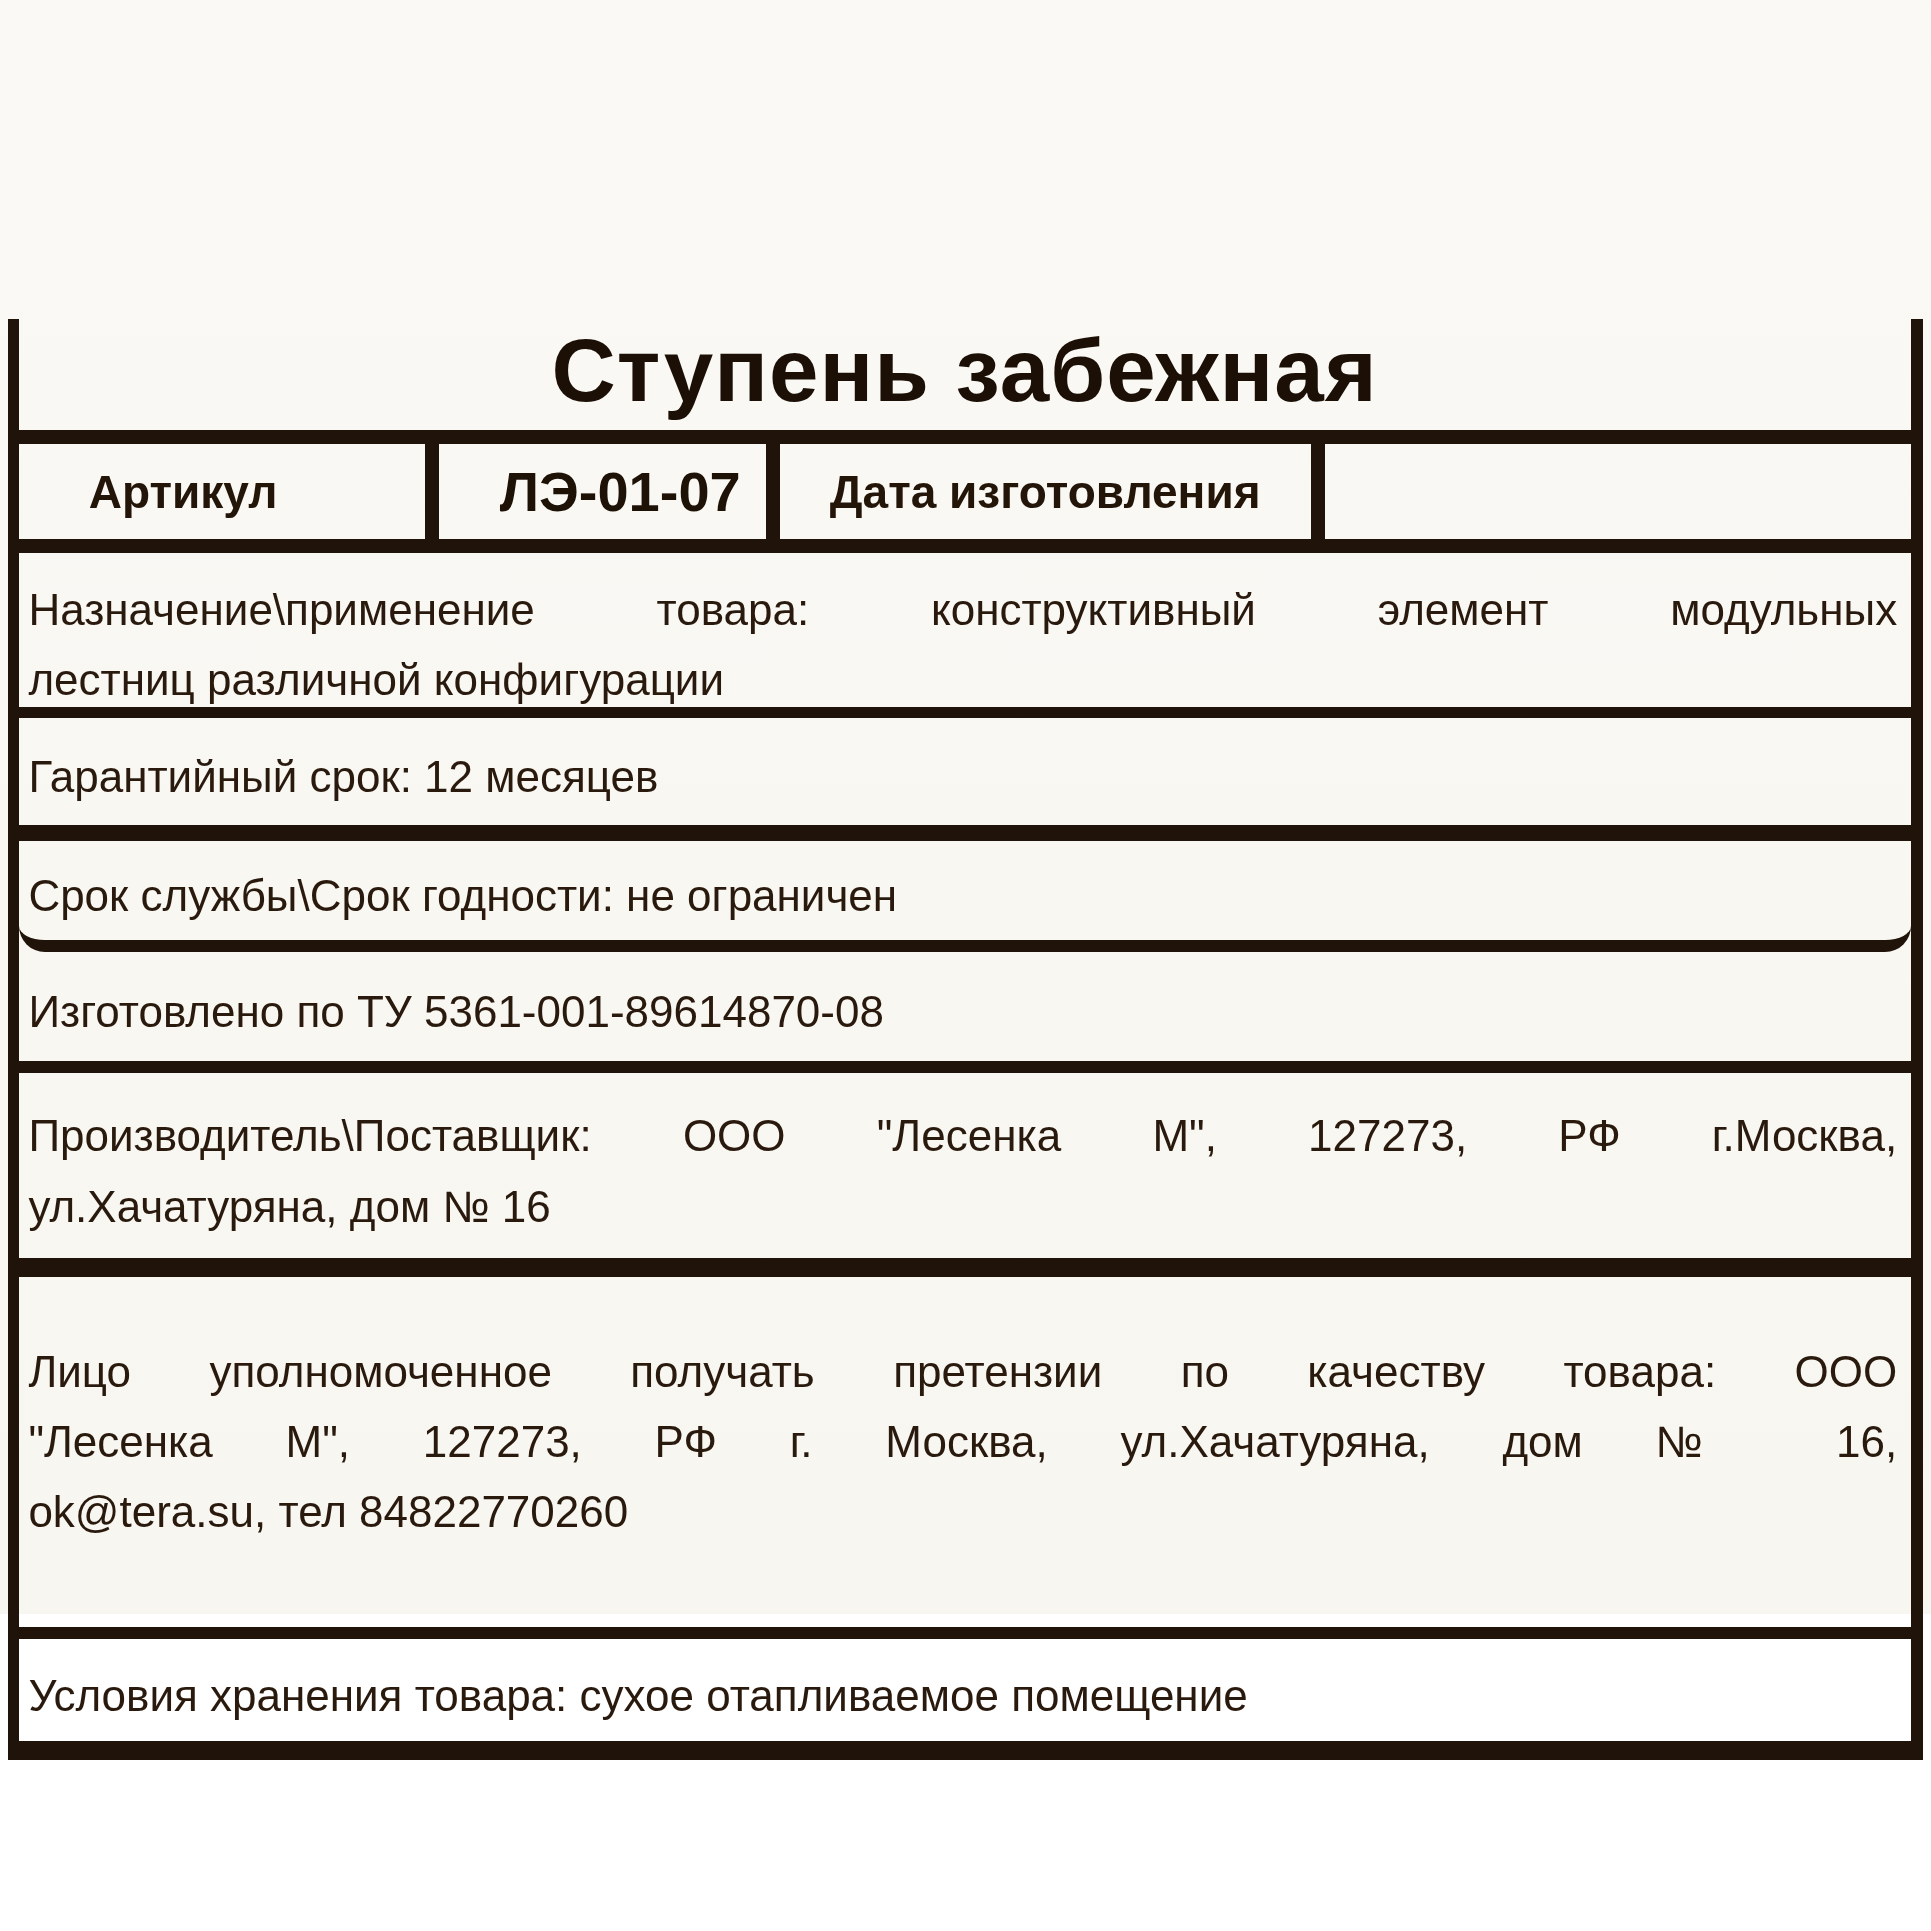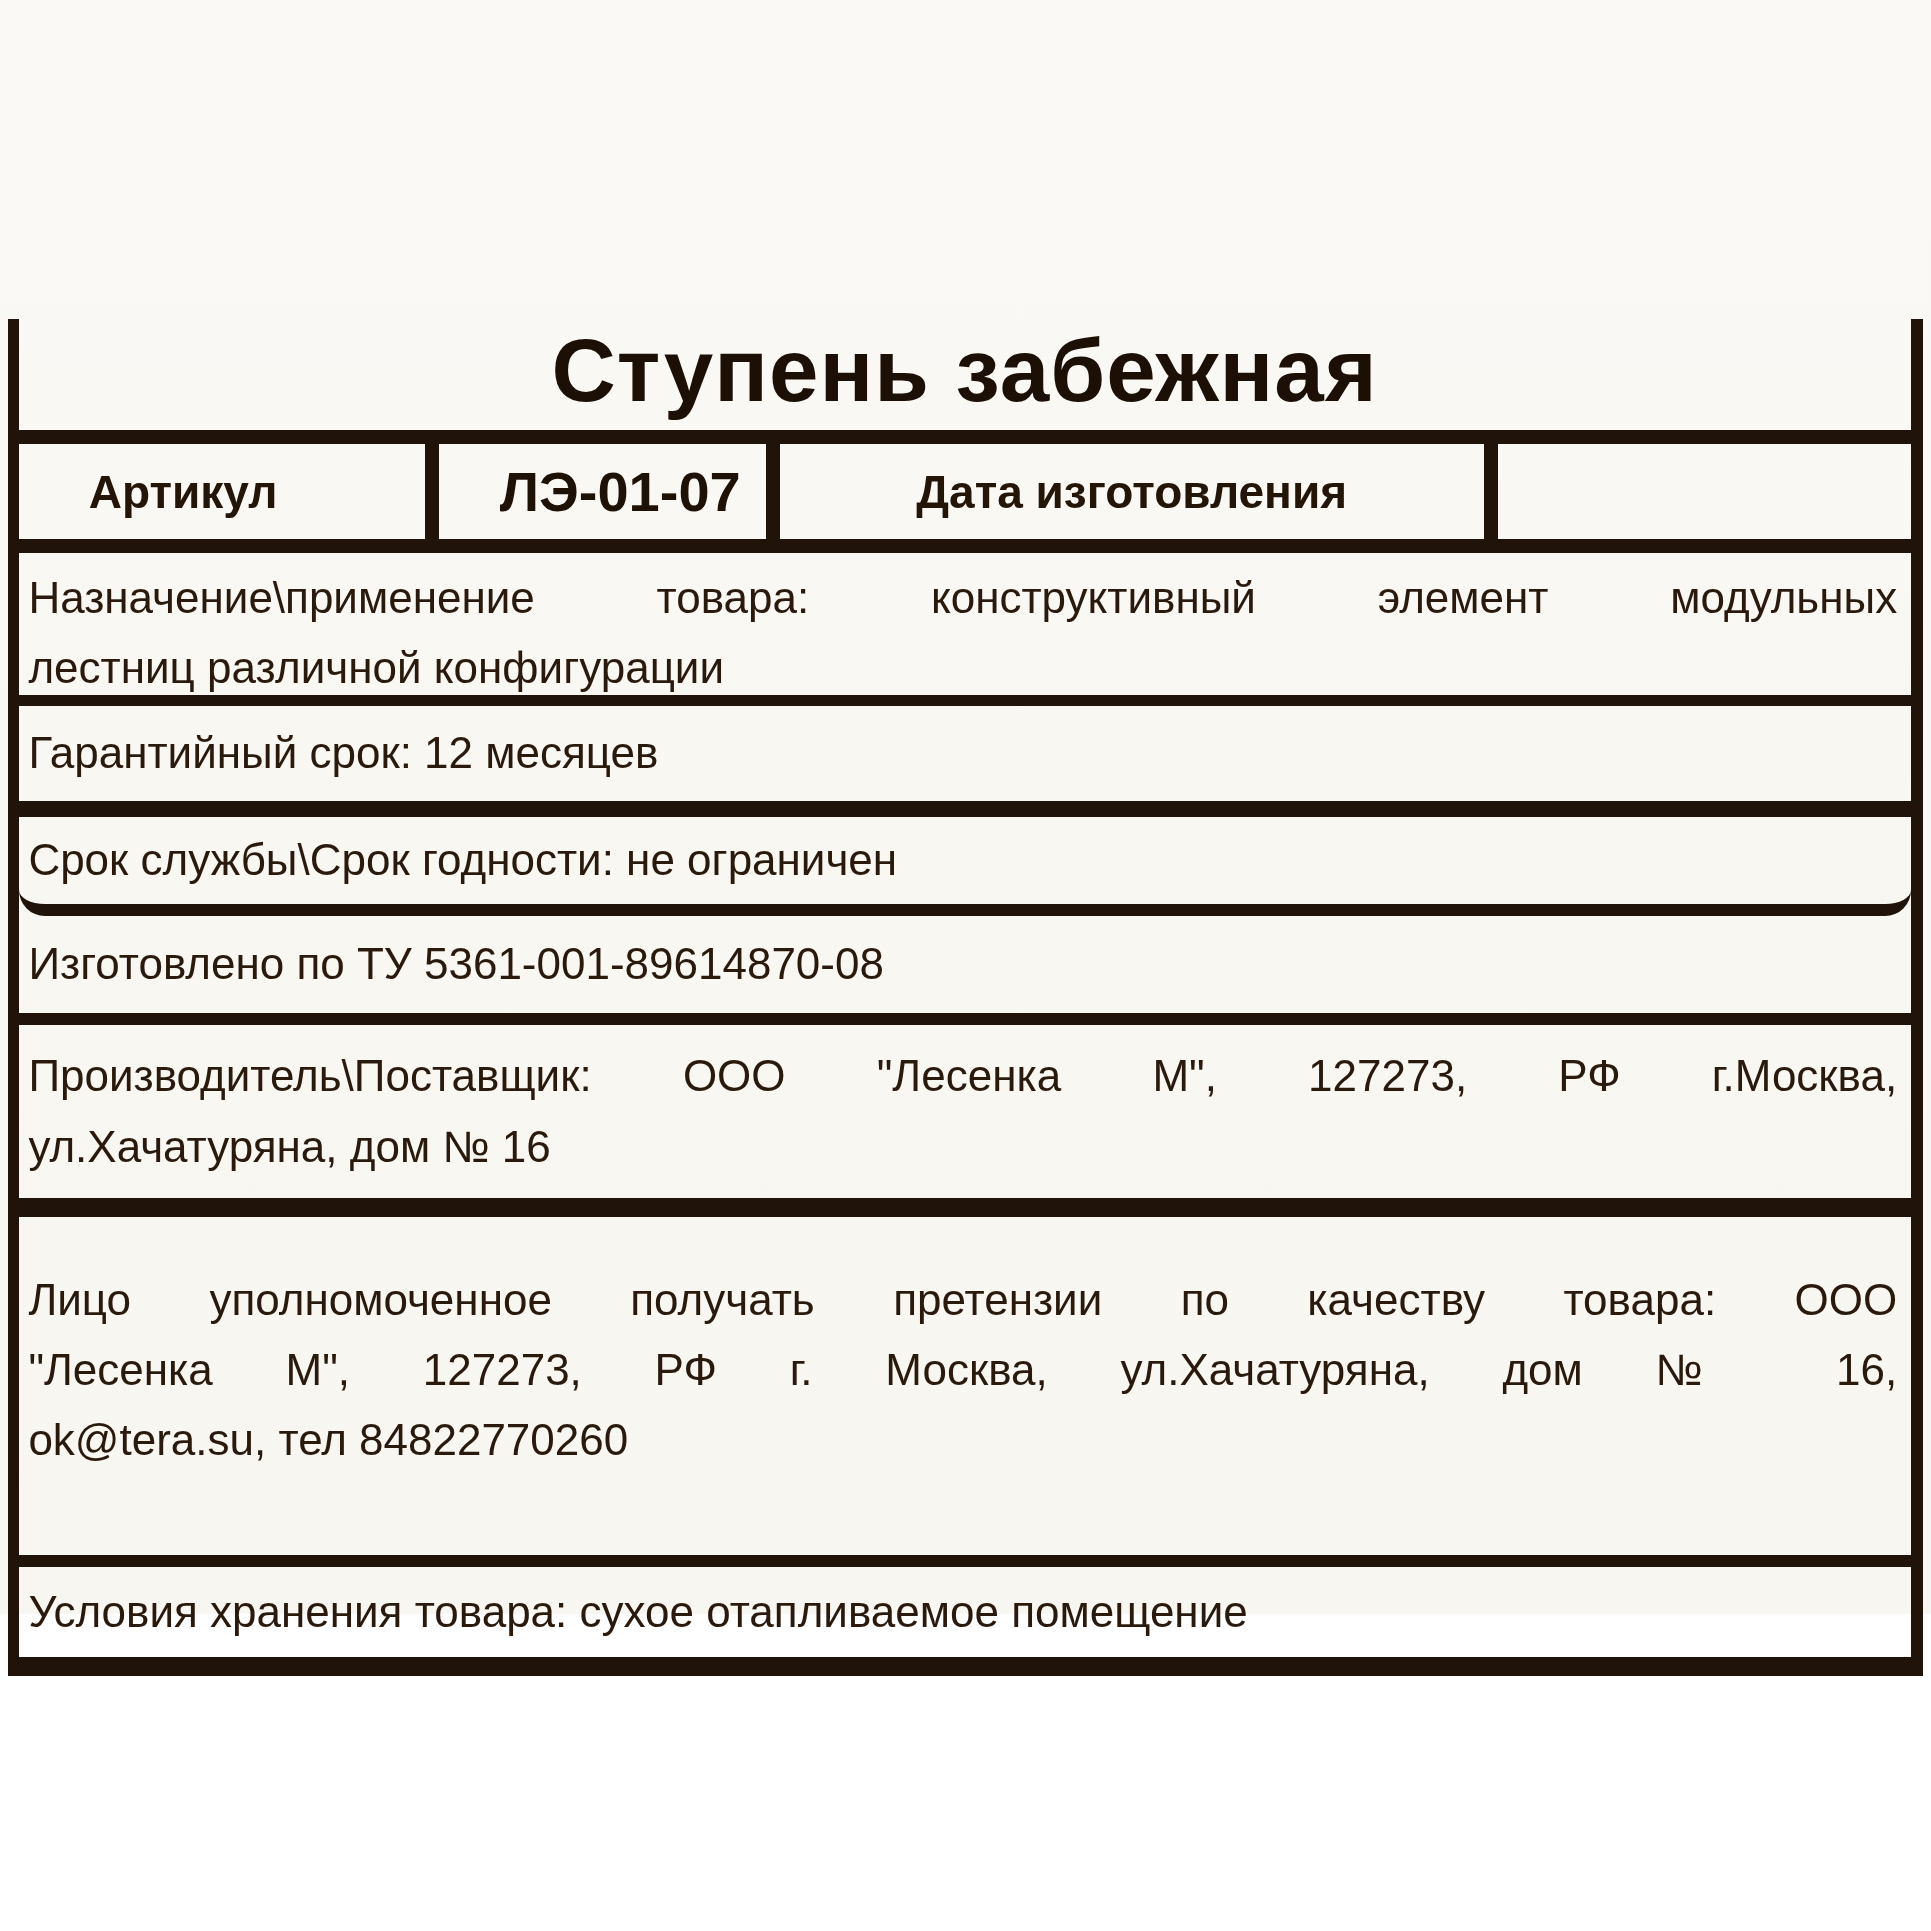--- a/index.html
+++ b/index.html
@@ -37,23 +37,23 @@
   }
   .r-title{height:111px;border-bottom-width:14.5px;display:flex;align-items:center;justify-content:center;}
   .title-text{
     font-size:89px;font-weight:bold;color:#1c0f05;letter-spacing:1px;
     transform:translateY(-3.9px);
   }
   .r-artikul{height:95px;border-bottom-width:14.5px;display:flex;align-items:stretch;}
   .cell{display:flex;align-items:center;box-sizing:border-box;}
   .c-artikul-label{width:376px;border-right:14.5px solid #201309;padding-left:26px;font-size:46px;font-weight:bold;color:#241509;margin-left:44px;}
   .c-artikul-value{width:341px;border-right:14.5px solid #201309;justify-content:center;font-size:56px;font-weight:bold;color:#1e1106;padding-left:36px;}
-  .c-date-label{width:718px;border-right:14.5px solid #201309;justify-content:center;font-size:46px;font-weight:bold;color:#241509;}
+  .c-date-label{width:545px;border-right:14.5px solid #201309;justify-content:center;font-size:46px;font-weight:bold;color:#241509;}
   .c-date-value{flex:1;padding-left:19.3px;font-size:46px;}
-  .txt{font-size:44px;line-height:70px;color:#2a1a0e;}
+  .txt{font-size:44px;line-height:70px;color:#2a1a0e;margin-top:12px;}
   .pad{padding-left:9.7px;padding-right:13.5px;}
   .jline{text-align:justify;text-align-last:justify;}
   .r-purpose{height:132px;border-bottom-width:11.6px;padding-top:9.7px;}
   .r-warranty{height:95px;border-bottom-width:16.4px;display:flex;align-items:center;}
   .r-service{height:87px;border-bottom-width:12.6px;display:flex;align-items:center;border-radius:26px;}
   .r-made{height:97px;border-bottom-width:12.6px;display:flex;align-items:center;}
   .r-manufacturer{height:158px;border-bottom-width:19.3px;padding-top:15.4px;line-height:71px;}
   .r-claims{height:290px;border-bottom-width:12.6px;padding-top:48px;line-height:70px;}
   .r-storage{height:90px;border-bottom-width:19.3px;display:flex;align-items:center;}
   .single{display:block;width:100%;}

